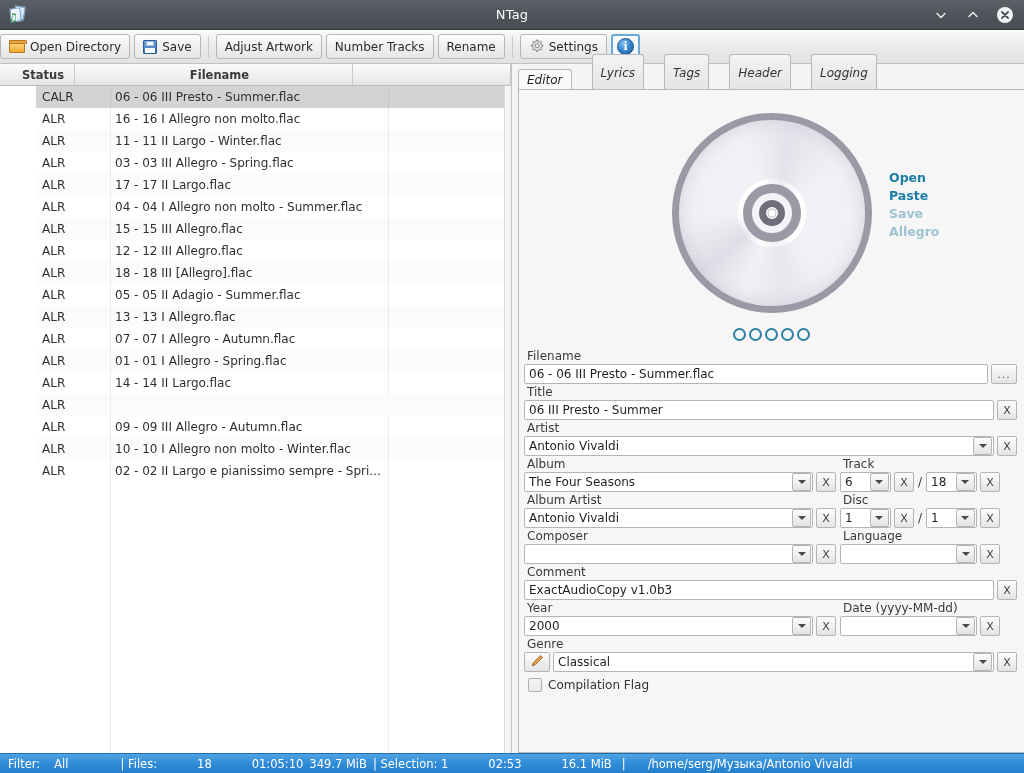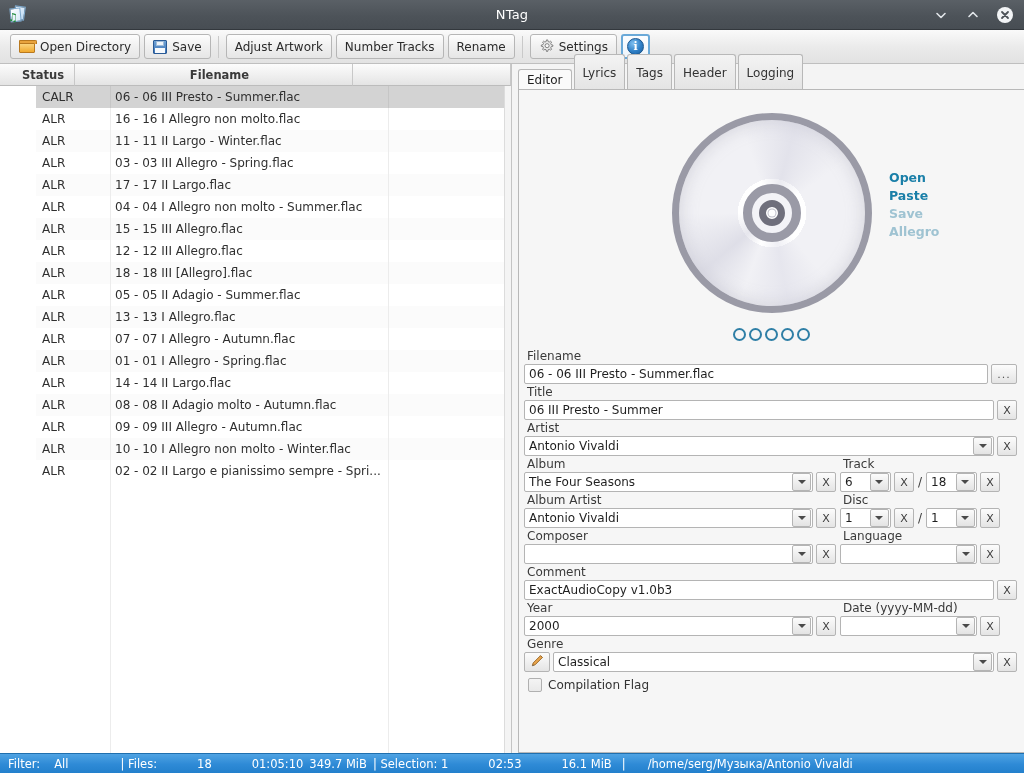--- a/index.html
+++ b/index.html
@@ -47,21 +47,21 @@
   }
   .wc { width: 18px; height: 18px; display: flex; align-items: center; justify-content: center; cursor: default; }
   .wc svg { display: block; }
 
   
   #toolbar {
     height: 34px;
     background: linear-gradient(to bottom,#fafafa 0%,#ebebeb 50%,#e2e2e2 100%);
     border-bottom: 1px solid #bfbfbf;
     display: flex; align-items: center; gap: 4px;
-    padding: 0 10px;
+    padding: 0 0;
   }
   .tb-btn {
     height: 25px;
     display: flex; align-items: center; gap: 5px;
     padding: 0 8px;
     background: linear-gradient(to bottom,#fdfdfd 0%,#f0f0f0 50%,#e6e6e6 100%);
     border: 1px solid #b6b6b6;
     border-radius: 3px;
     font-size: 12px; color: #2b2b2b;
     white-space: nowrap;
@@ -160,21 +160,21 @@
     position: absolute; right: 0; top: 22px; bottom: 0; width: 7px;
     background: #f4f4f4; border-left: 1px solid #dcdcdc;
   }
 
   
   #right-pane {
     flex: 1; display: flex; flex-direction: column;
     background: #f4f4f4;
     padding: 5px 0 0 6px;
   }
-  #tabstrip { display: flex; align-items: flex-end; height: 21px; flex: none; gap: 2px; }
+  #tabstrip { display: flex; align-items: flex-end; height: 21px; flex: none; gap: 20px; font-style: italic; }
   .tab {
     height: 36px; padding: 0 8px;
     display: flex; align-items: center;
     font-size: 12px; color: #333;
     background: linear-gradient(to bottom,#f3f3f3 0%,#e4e4e4 100%);
     border: 1px solid #b8b8b8; border-bottom: none;
     border-radius: 3px 3px 0 0;
     cursor: default;
   }
   .tab.active {
@@ -479,21 +479,20 @@
           <div class="c-name">01 - 01 I Allegro - Spring.flac</div>
           <div class="c-extra"></div>
         </div>
         <div class="frow even">
           <div class="c-status">ALR</div>
           <div class="c-name">14 - 14 II Largo.flac</div>
           <div class="c-extra"></div>
         </div>
         <div class="frow odd">
           <div class="c-status">ALR</div>
-          <div class="c-name">08 - 08 II Adagio molto - Autumn.flac</div>
           <div class="c-extra"></div>
         </div>
         <div class="frow even">
           <div class="c-status">ALR</div>
           <div class="c-name">09 - 09 III Allegro - Autumn.flac</div>
           <div class="c-extra"></div>
         </div>
         <div class="frow odd">
           <div class="c-status">ALR</div>
           <div class="c-name">10 - 10 I Allegro non molto - Winter.flac</div>

